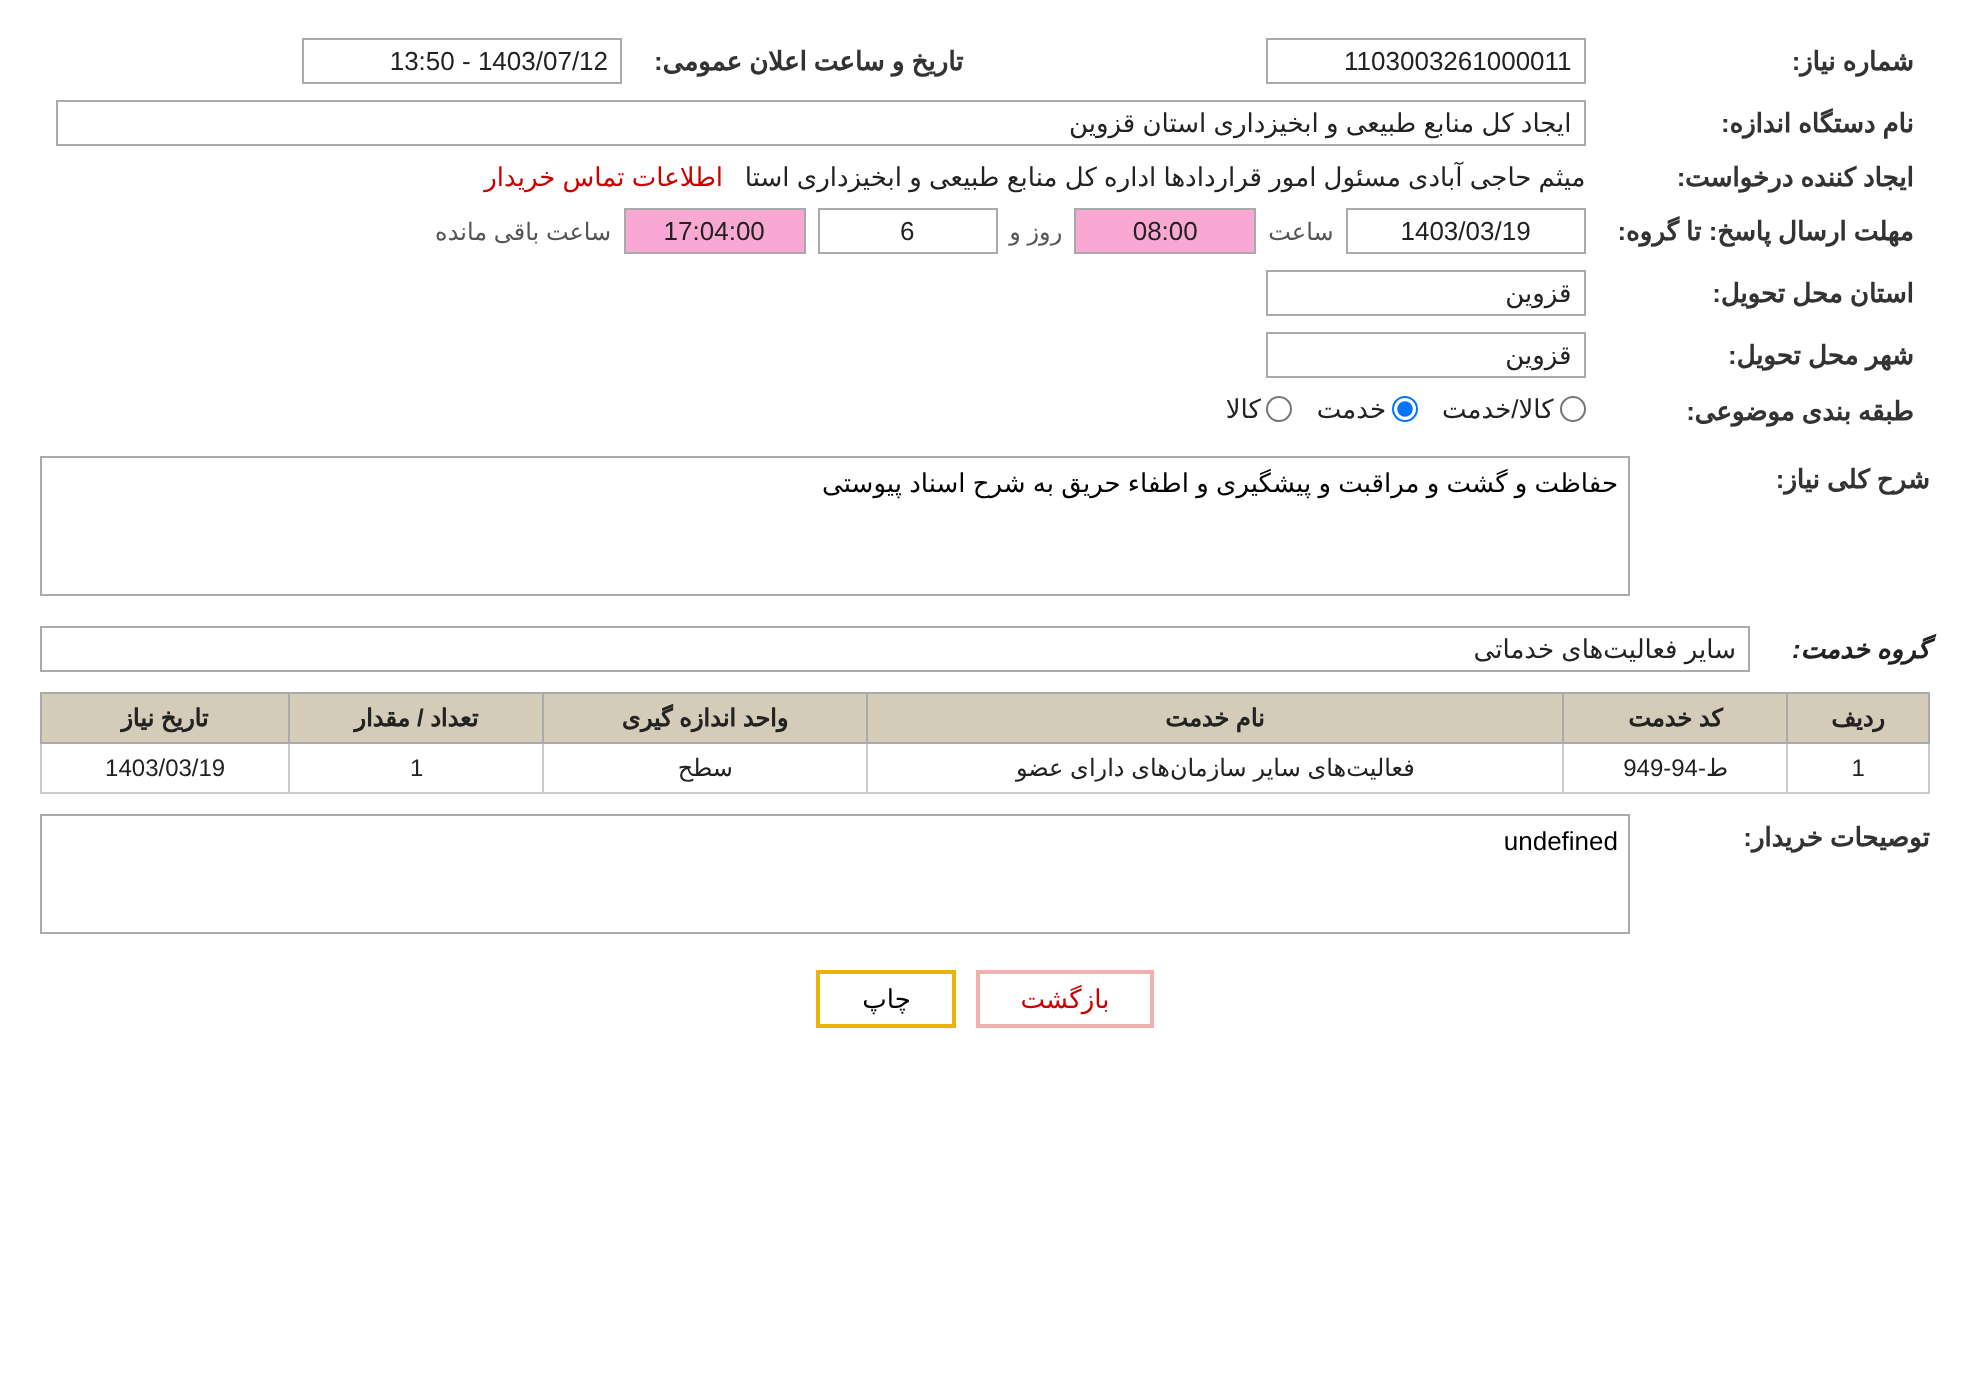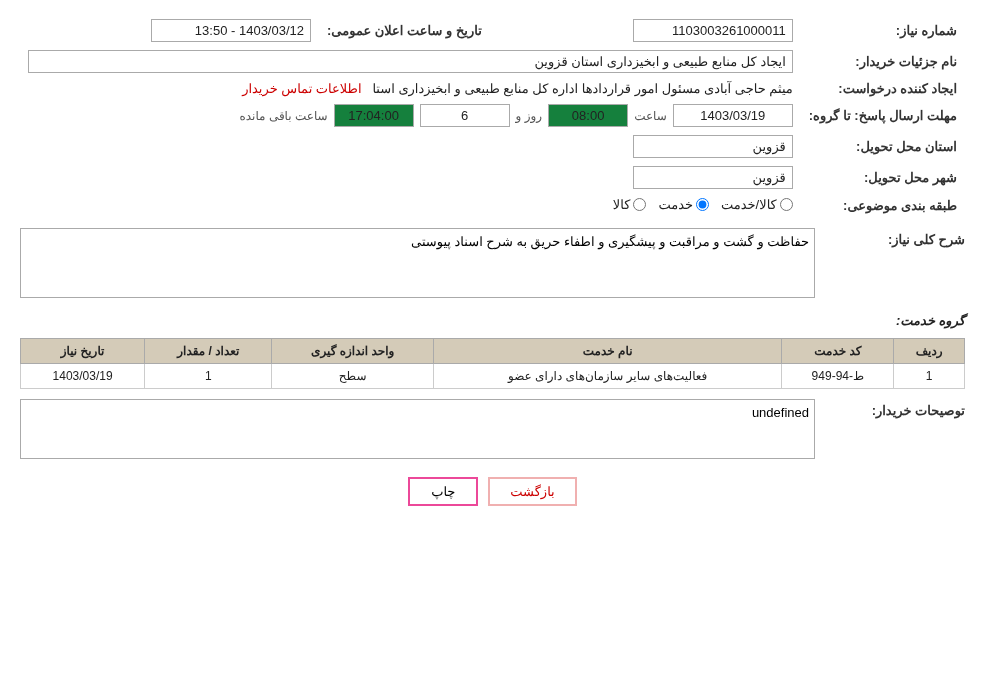--- a/index.html
+++ b/index.html
@@ -92,22 +92,22 @@
       border: 1px solid #aaa;
       padding: 3px 6px;
       background: #fff;
       width: 120px;
       display: inline-block;
       text-align: center;
     }
     .time-input {
       border: 1px solid #aaa;
       padding: 3px 6px;
-      background: #15803d;
-      width: 80px;
+      background: #f9a8d4;
+      width: 91px;
       display: inline-block;
       text-align: center;
     }
     .radio-group {
       display: inline-flex;
       gap: 12px;
       align-items: center;
       direction: rtl;
     }
     .radio-item {
@@ -158,21 +158,21 @@
     }
     .buttons-row {
       display: flex;
       justify-content: center;
       gap: 10px;
       margin-top: 15px;
       padding-bottom: 15px;
     }
     .btn-primary {
       background: #fff;
-      border: 2px solid #ec4899;
+      border: 2px solid #eab308;
       padding: 5px 20px;
       cursor: pointer;
       font-size: 13px;
       font-family: Tahoma, Arial, sans-serif;
       min-width: 70px;
     }
     .btn-return {
       background: #fff;
       border: 2px solid #f0b0b0;
       padding: 5px 20px;
@@ -213,26 +213,26 @@
 
     <table class="info-table">
       <tbody>
           <tr>
         <td class="label-cell">شماره نیاز:</td>
         <td class="value-cell">
           <span class="input-box">1103003261000011</span>
         </td>
         <td class="label-cell" style="padding-right:20px;">تاریخ و ساعت اعلان عمومی:</td>
         <td class="value-cell">
-          <span class="input-box">1403/03/12 - 13:50</span>
-        </td>
-      </tr>
-
-      <tr>
-        <td class="label-cell">نام جزئیات خریدار:</td>
+          <span class="input-box">1403/07/12 - 13:50</span>
+        </td>
+      </tr>
+
+      <tr>
+        <td class="label-cell">نام دستگاه اندازه:</td>
         <td class="value-cell" colspan="3">
           <span class="input-box-wide">ایجاد کل منابع طبیعی و ابخیزداری استان قزوین</span>
         </td>
       </tr>
 
       <tr>
         <td class="label-cell">ایجاد کننده درخواست:</td>
         <td class="value-cell" colspan="3">
           <span>میثم حاجی آبادی مسئول امور قراردادها اداره کل منابع طبیعی و ابخیزداری استا</span>
           &nbsp;
@@ -293,20 +293,23 @@
       <span class="label-cell" style="min-width:130px; font-weight:bold; padding-top:4px;">شرح کلی نیاز:</span>
       <div style="flex:1;">
         <textarea class="textarea-box" readonly="" style="">حفاظت و گشت و مراقبت و پیشگیری و اطفاء حریق به شرح اسناد پیوستی</textarea>
         
       </div>
     </div>
 
 
     <div class="service-group-row" style="margin-bottom:6px;">
       <span class="service-label">گروه خدمت:</span>
+      <span style="flex:1; margin-right:10px;">
+        <span class="input-box-wide">سایر فعالیت‌های خدماتی</span>
+      </span>
     </div>
 
     <table class="data-table">
       <thead>
         <tr>
           <th>ردیف</th>
           <th>کد خدمت</th>
           <th>نام خدمت</th>
           <th>واحد اندازه گیری</th>
           <th>تعداد / مقدار</th>

